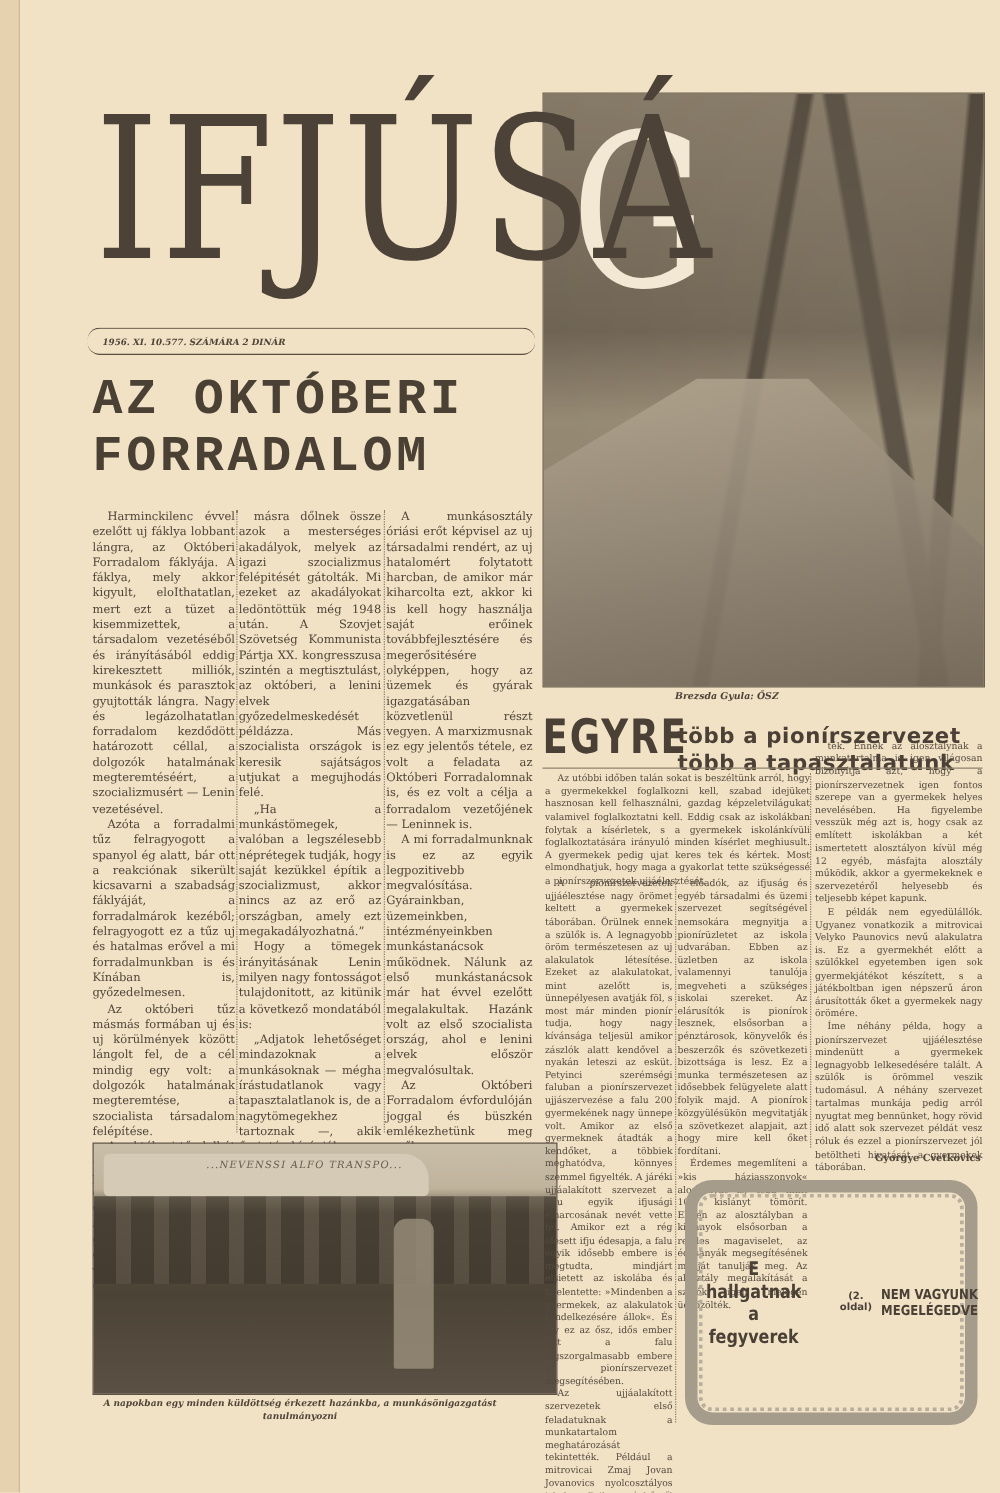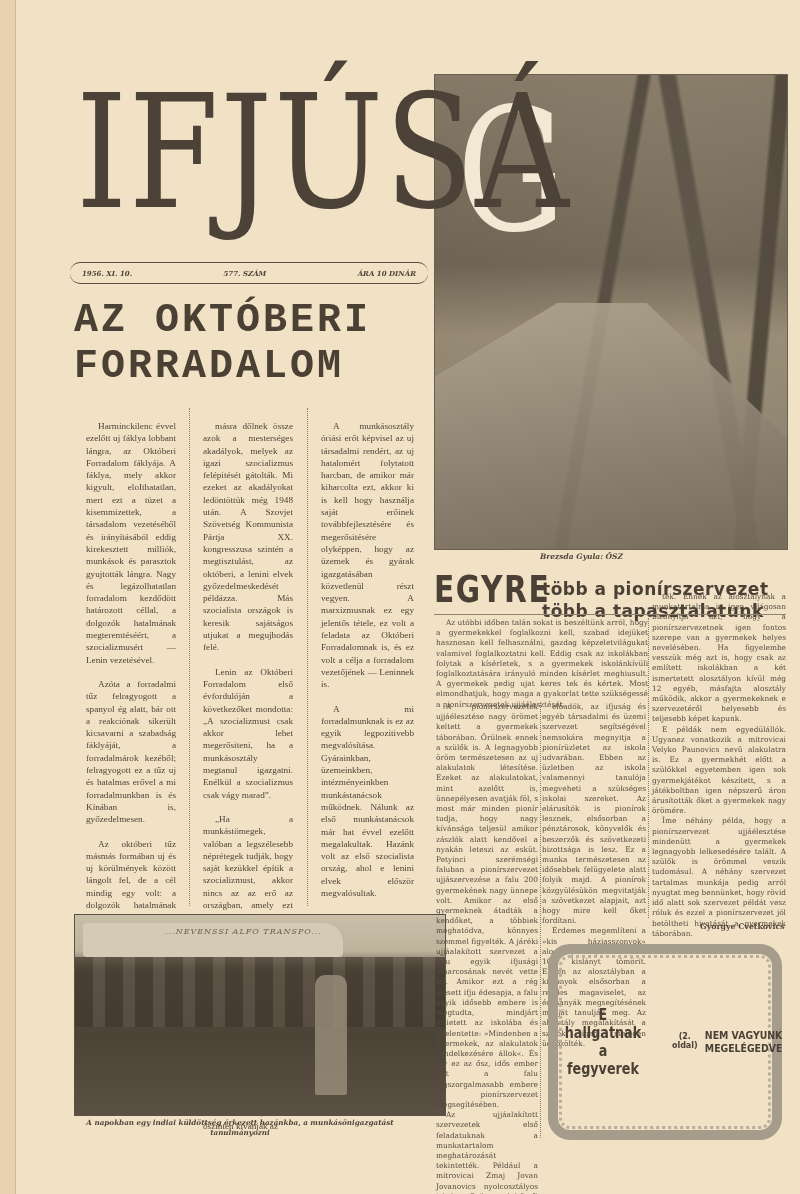--- a/index.html
+++ b/index.html
@@ -9,28 +9,28 @@
     font-family:"DejaVu Serif", serif; color:#4a3f33;
   }
   .binding { position:absolute; left:0; top:0; width:15px; height:1194px; background:#e6d2ae; border-right:1px solid #cdb893; }
   .page { position:absolute; left:16px; top:0; width:784px; height:1194px; background:#f1e2c6; }
 
   .masthead { position:absolute; left:76px; top:72px; width:430px; height:160px;
     font-family:"DejaVu Serif", serif; font-size:158px; line-height:160px; color:#4c4238;
     letter-spacing:2px; transform:scaleX(0.82); transform-origin:left top; white-space:nowrap; z-index:3; }
   .dateline { position:absolute; left:70px; top:262px; width:358px; height:22px;
     border-top:1.5px solid #5a4e41; border-bottom:1.5px solid #5a4e41; border-radius:10px;
-    display:flex; justify-content:space-between; align-items:center; padding:0 12px; box-sizing:border-box;
+    display:flex; align-items:center; padding:0 12px; box-sizing:border-box;
     font-size:7px; font-style:italic; font-weight:bold; color:#4f4438; }
 
   .headline { position:absolute; left:74px; top:298px; width:356px; font-family:Liberation Mono, monospace;
     font-weight:bold; color:#4b4034; font-size:40px; line-height:46px; letter-spacing:3px; }
 
   .col { position:absolute; font-size:9.2px; line-height:12.3px; text-align:justify; color:#4e4438; }
-  .col p { margin:12px; text-indent:12px;font-family:Liberation Serif, serif; }
+  .col p { margin:0; text-indent:12px; }
   .c1 { left:74px; top:408px; width:114px; }
   .c2 { left:191px; top:408px; width:114px; }
   .c3 { left:309px; top:408px; width:117px; }
 
   .photo { position:absolute; overflow:hidden; }
   .photo-autumn { left:434px; top:74px; width:352px; height:474px;
     background:
       radial-gradient(ellipse at 70% 35%, #a69a86 0%, #7c705f 55%, #5f5446 100%);
     border:1px solid #6b604f; }
   .photo-autumn .trees { position:absolute; inset:0;
@@ -90,56 +90,55 @@
   <div class="trees"></div>
   <div class="path"></div>
   <div class="G">G</div>
 </div>
 <div class="caption-autumn">Brezsda Gyula: ŐSZ</div>
 
 <div class="masthead">IFJÚSÁ</div>
 <div class="dateline">
   <span>1956. XI. 10.</span>
   <span>577. SZÁM</span>
-  <span>ÁRA 10 DINÁR</span>
+  <span>ÁRA 2 DINÁR</span>
 </div>
 
 <div class="headline">
   <div>AZ OKTÓBERI</div>
   <div>FORRADALOM</div>
 </div>
 
 <div class="col c1">
   <p>Harminckilenc évvel ezelőtt uj fáklya lobbant lángra, az Októberi Forradalom fáklyája. A fáklya, mely akkor kigyult, eloIthatatlan, mert ezt a tüzet a kisemmizettek, a társadalom vezetéséből és irányításából eddig kirekesztett milliók, munkások és parasztok gyujtották lángra. Nagy és legázolhatatlan forradalom kezdődött határozott céllal, a dolgozók hatalmának megteremtéséért, a szocializmusért — Lenin vezetésével.</p>
   <p>Azóta a forradalmi tűz felragyogott a spanyol ég alatt, bár ott a reakciónak sikerült kicsavarni a szabadság fáklyáját, a forradalmárok kezéből; felragyogott ez a tűz uj és hatalmas erővel a mi forradalmunkban is és Kínában is, győzedelmesen.</p>
   <p>Az októberi tűz másmás formában uj és uj körülmények között lángolt fel, de a cél mindig egy volt: a dolgozók hatalmának megteremtése, a szocialista társadalom felépítése.</p>
   <p>Az októberi tűz lelkét — a lenini eszméket —, próbálták kioltani vagy elhomályositani az önkényesség uralmával, a sztalini időkre gondolunk itt, de az októberi tűz erősebb volt a legerősebb önkénynél is és egyre-</p>
 </div>
 <div class="vrule" style="left:189px; top:408px; height:498px;"></div>
 <div class="col c2">
   <p>másra dőlnek össze azok a mesterséges akadályok, melyek az igazi szocializmus felépitését gátolták. Mi ezeket az akadályokat ledöntöttük még 1948 után. A Szovjet Szövetség Kommunista Pártja XX. kongresszusa szintén a megtisztulást, az októberi, a lenini elvek győzedelmeskedését példázza. Más szocialista országok is keresik sajátságos utjukat a megujhodás felé.</p>
-  <p>Lenin az Októberi Forradalom első évfordulóján a következőket mondotta: „A szocializmust csak akkor lehet megerősiteni, ha a munkásosztály megtanul igazgatni. Enélkül a szocializmus csak vágy marad”.</p>
   <p>„Ha a munkástömegek, valóban a legszélesebb néprétegek tudják, hogy saját kezükkel építik a szocializmust, akkor nincs az az erő az országban, amely ezt megakadályozhatná.”</p>
   <p>Hogy a tömegek irányitásának Lenin milyen nagy fontosságot tulajdonitott, az kitünik a következő mondatából is:</p>
   <p>„Adjatok lehetőséget mindazoknak a munkásoknak — mégha írástudatlanok vagy tapasztalatlanok is, de a nagytömegekhez tartoznak —, akik őszintén kívánják az</p>
 </div>
 <div class="vrule" style="left:307px; top:408px; height:498px;"></div>
 <div class="col c3">
   <p>A munkásosztály óriási erőt képvisel az uj társadalmi rendért, az uj hatalomért folytatott harcban, de amikor már kiharcolta ezt, akkor ki is kell hogy használja saját erőinek továbbfejlesztésére és megerősitésére olyképpen, hogy az üzemek és gyárak igazgatásában közvetlenül részt vegyen. A marxizmusnak ez egy jelentős tétele, ez volt a feladata az Októberi Forradalomnak is, és ez volt a célja a forradalom vezetőjének — Leninnek is.</p>
   <p>A mi forradalmunknak is ez az egyik legpozitivebb megvalósítása. Gyárainkban, üzemeinkben, intézményeinkben munkástanácsok működnek. Nálunk az első munkástanácsok már hat évvel ezelőtt megalakultak. Hazánk volt az első szocialista ország, ahol e lenini elvek először megvalósultak.</p>
   <p>Az Októberi Forradalom évfordulóján joggal és büszkén emlékezhetünk meg erről.</p>
 </div>
 
 <div class="photo photo-delegation">
   <div class="plane"></div>
   <div class="plane-text">...NEVENSSI ALFO TRANSPO...</div>
   <div class="people"></div>
   <div class="coat"></div>
 </div>
-<div class="caption-delegation">A napokban egy indiai küldöttség érkezett hazánkba, a munkásönigazgatást tanulmányozni</div>
+<div class="caption-delegation">A napokban egy minden küldöttség érkezett hazánkba, a munkásönigazgatást tanulmányozni</div>
 
 <div class="egyre">EGYRE</div>
 <div class="sub-head">
   <div>több a pionírszervezet</div>
   <div>több a tapasztalatunk</div>
 </div>
 <div class="hrule" style="left:434px; top:614px; width:352px;"></div>
 
 <div class="small lead" style="width:212px;">
   <p>Az utóbbi időben talán sokat is beszéltünk arról, hogy a gyermekekkel foglalkozni kell, szabad idejüket hasznosan kell felhasználni, gazdag képzeletvilágukat valamivel foglalkoztatni kell. Eddig csak az iskolákban folytak a kísérletek, s a gyermekek iskolánkívüli foglalkoztatására irányuló minden kísérlet meghiusult. A gyermekek pedig ujat keres tek és kértek. Most elmondhatjuk, hogy maga a gyakorlat tette szükségessé a pionírszervezetek ujjáélesztését.</p>

